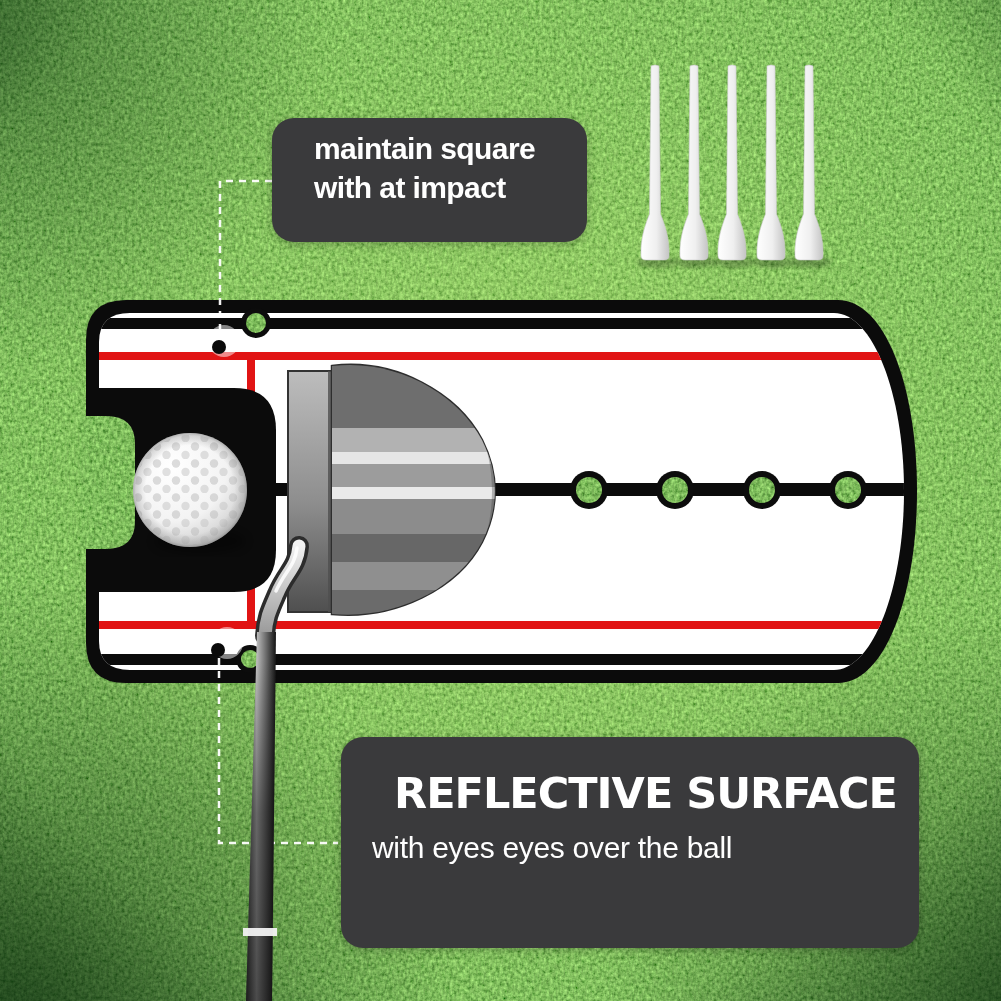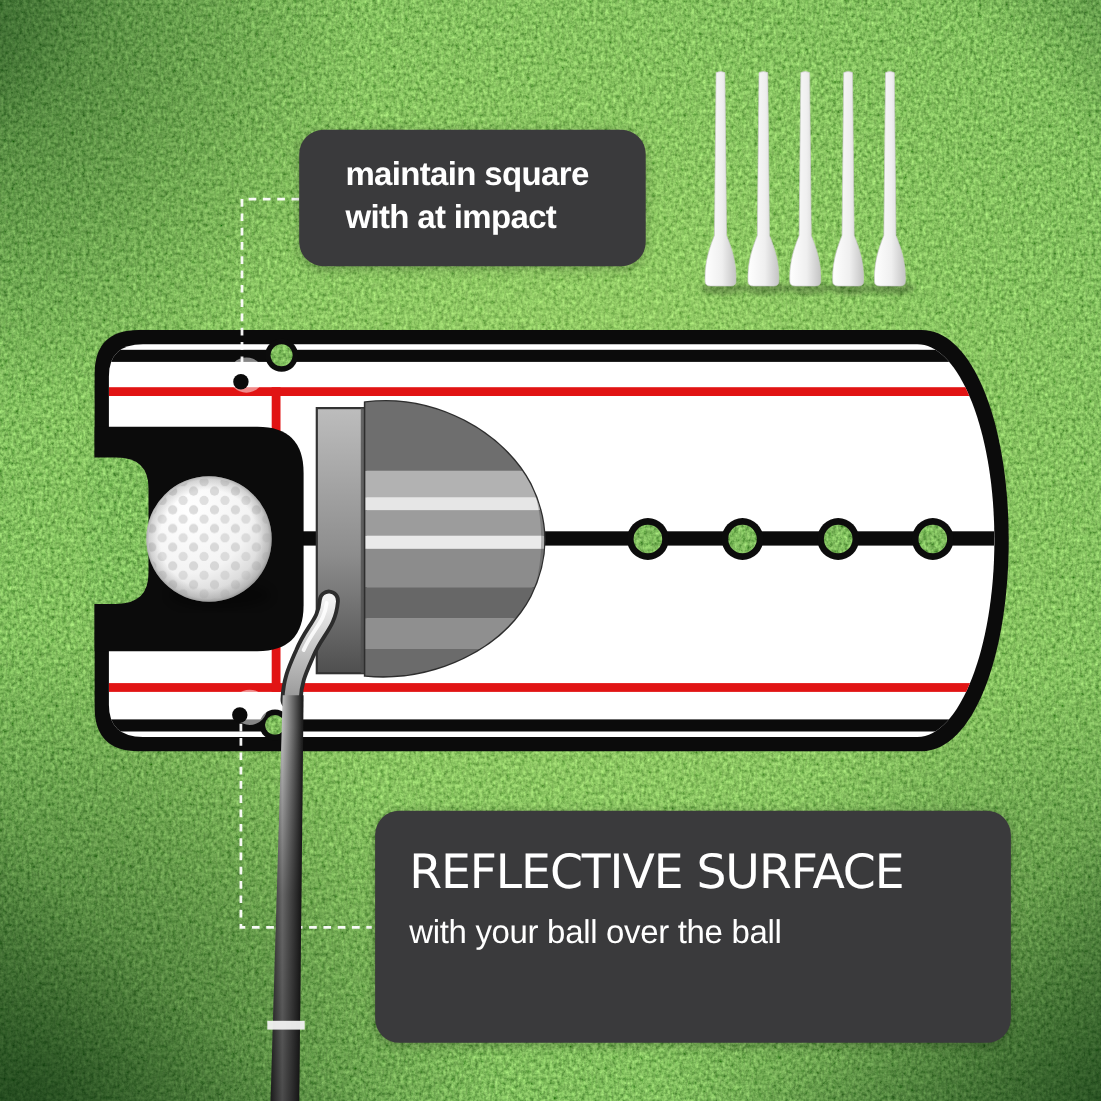--- a/index.html
+++ b/index.html
@@ -12,34 +12,35 @@
   .callout{
     position:absolute;
     background:var(--callout-bg,#3a3a3c);
     border-radius:22px;
     color:var(--callout-text,#ffffff);
     z-index:10;
     box-shadow:0 2px 10px rgba(0,0,0,0.25);
   }
   #callout-top{
     left:272px;top:118px;width:315px;height:124px;
-    box-sizing:border-box;padding:21px 0 0 42px;
+    box-sizing:border-box;padding:11px 0 0 42px;
   }
   #callout-top .line{
     font-size:30px;font-weight:bold;line-height:39px;letter-spacing:-0.6px;
     white-space:nowrap;
   }
   #callout-bottom{
     left:341px;top:737px;width:578px;height:211px;
     box-sizing:border-box;padding:34px 0 0 31px;
   }
   #callout-bottom .heading{
     font-family:"DejaVu Sans","Liberation Sans",sans-serif;
-    font-size:43px;font-weight:400;letter-spacing:-1px;line-height:1.05;
+    font-size:43px;font-weight:700;letter-spacing:-1px;line-height:1.05;
     white-space:nowrap;
+    text-align:center;
   }
   #callout-bottom .body-line{
     font-size:30px;font-weight:400;line-height:44px;letter-spacing:-0.3px;
     white-space:nowrap;
   }
   #callout-bottom .body{margin-top:10px;}
 </style>
 </head>
 <body>
 
@@ -261,17 +262,17 @@
 </svg>
 
 <div class="callout" id="callout-top">
   <div class="line">maintain square</div>
   <div class="line">with at impact</div>
 </div>
 
 <div class="callout" id="callout-bottom">
   <div class="heading">REFLECTIVE SURFACE</div>
   <div class="body">
-    <div class="body-line">with your ball over the ball</div>
+    <div class="body-line">with eyes eyes over the ball</div>
   </div>
 </div>
 
 </div>
 
 </body></html>

